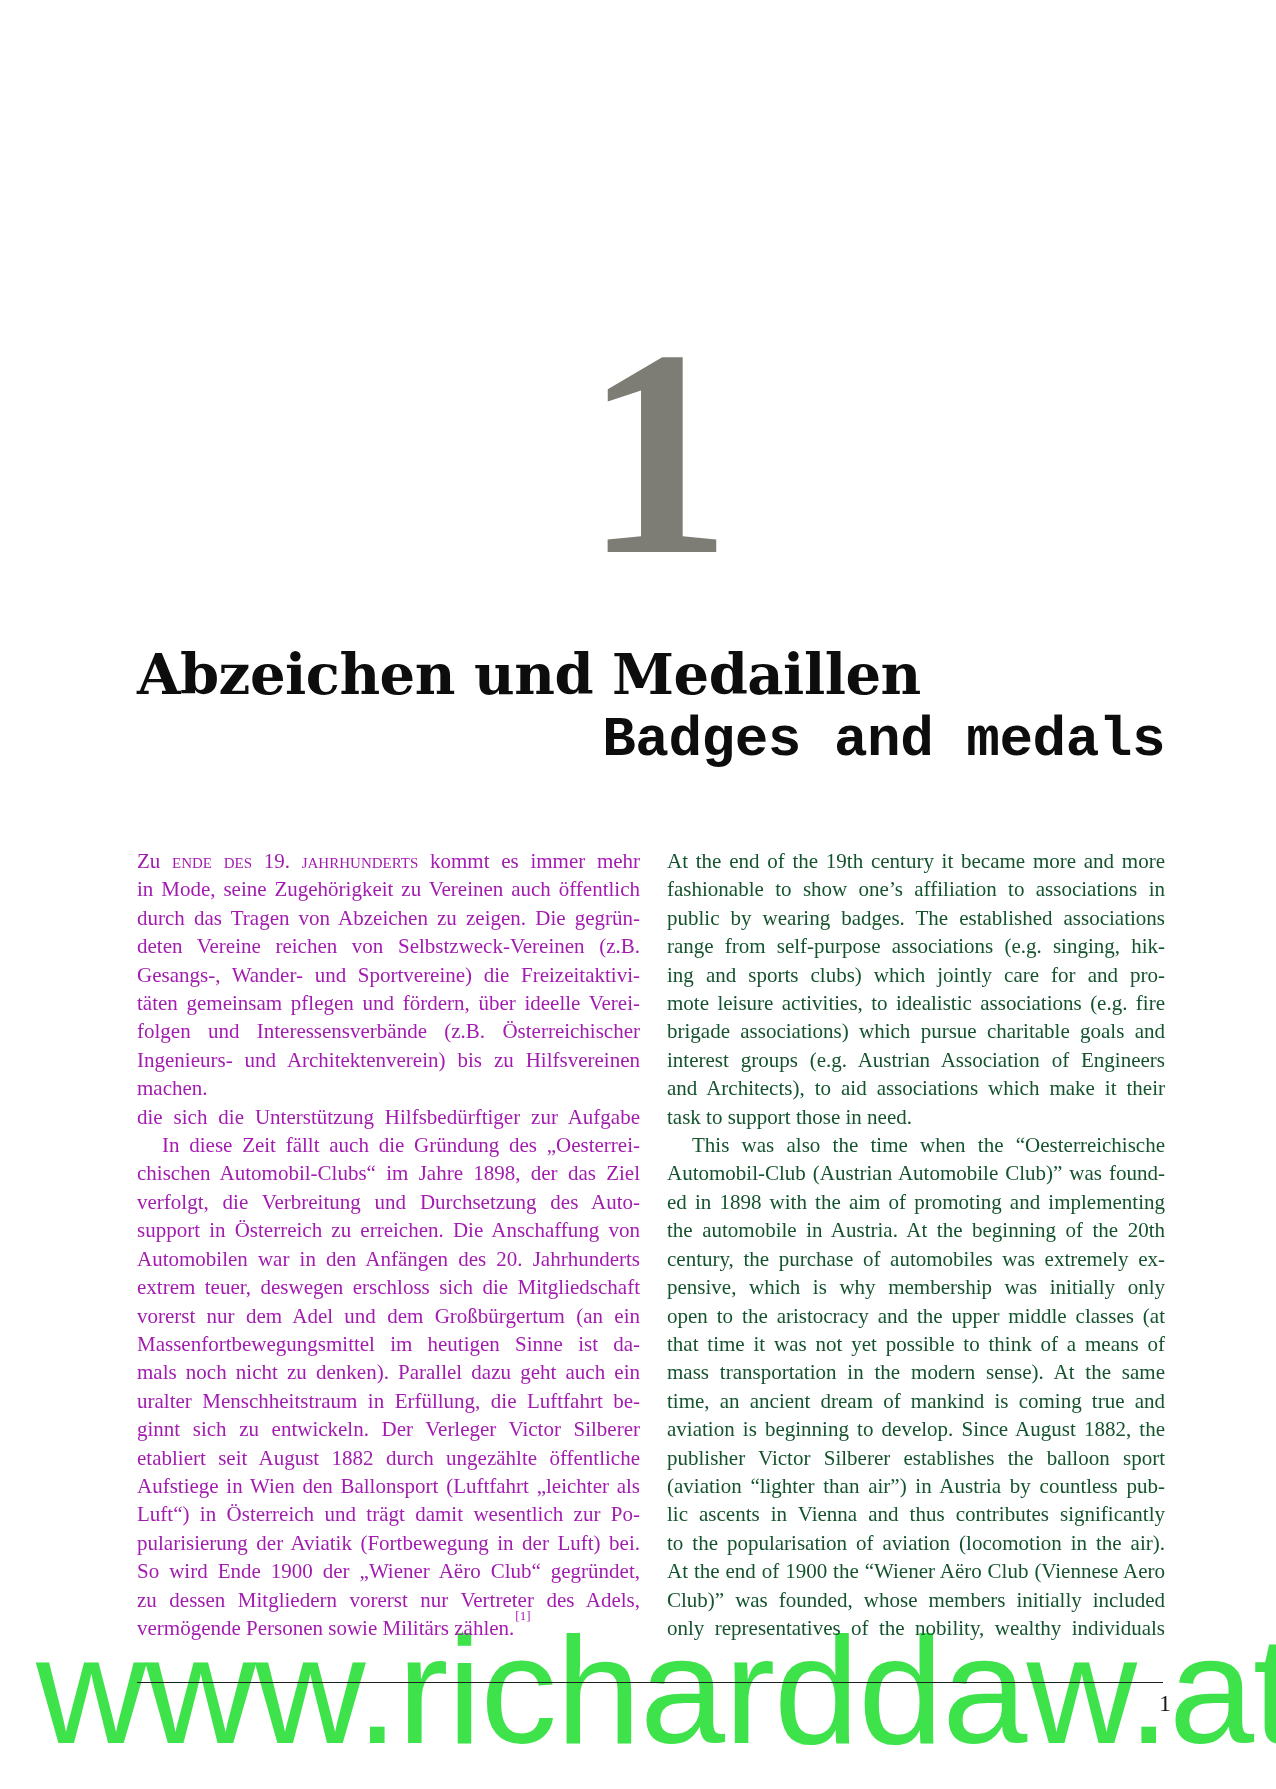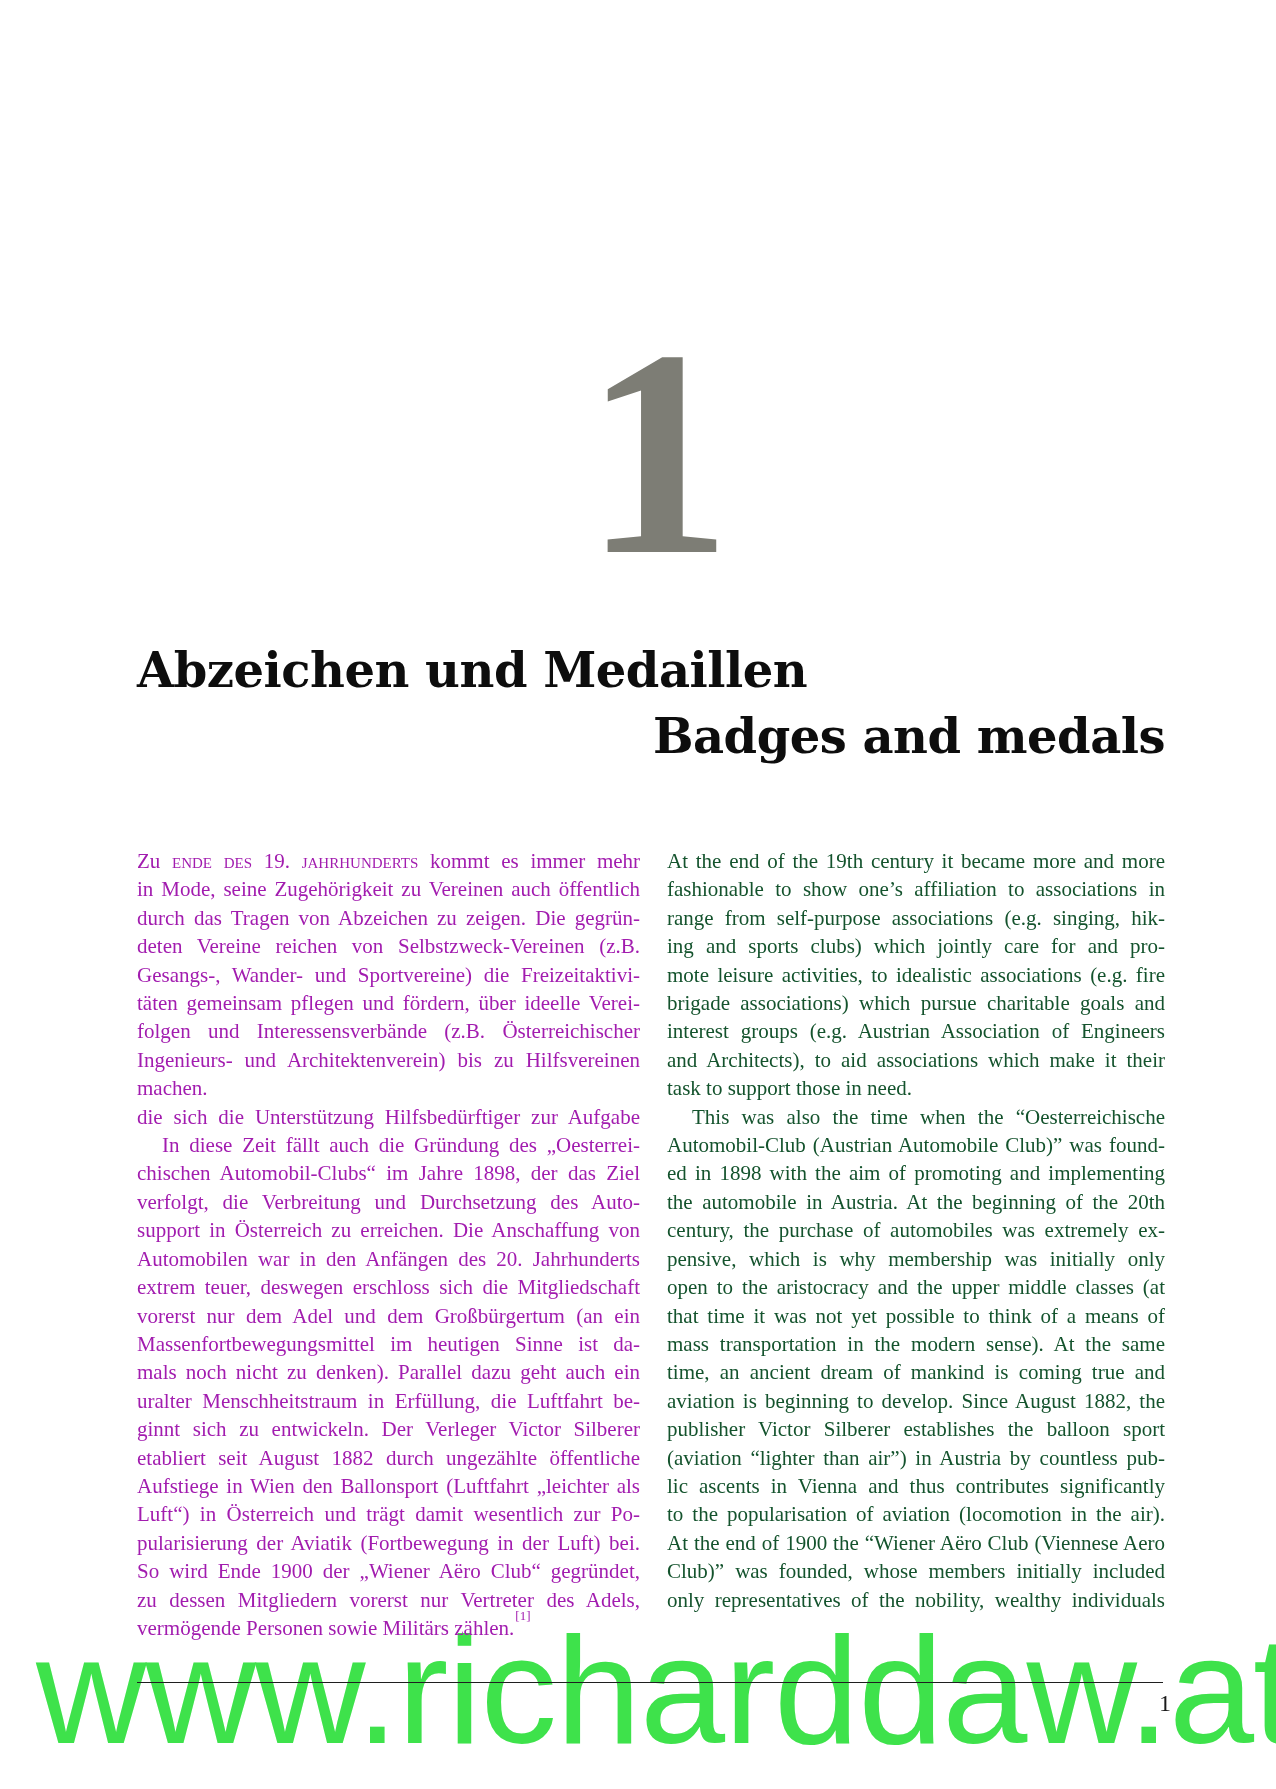--- a/index.html
+++ b/index.html
@@ -30,28 +30,28 @@
     font-family: "Liberation Serif", serif;
     font-weight: 700;
     font-size: 295px;
     line-height: 1;
   }
   .heading {
     position: absolute;
     margin: 0;
     font-family: "DejaVu Serif", serif;
     font-weight: 700;
-    font-size: 48px;
+    font-size: 56px;
     line-height: 1;
     letter-spacing: -0.5px;
     color: #0d0d0d;
     white-space: nowrap;
   }
   .heading-de { left: 137px; top: 646px; }
-  .heading-en { right: 111px; top: 712px; text-align: right; }
+  .heading-en { right: 111px; top: 712px; text-align: right; font-family: Liberation Mono, monospace; }
   .col {
     position: absolute;
     top: 847px;
     font-size: 21px;
     line-height: 28.4px;
     color: #343434;
   }
   .col-de { left: 137px; width: 503px; }
   .col-en { left: 667px; width: 498px; }
   .line { text-align: justify; text-align-last: justify; }
@@ -117,20 +117,21 @@
         <div class="line"><span>Aufstiege in Wien den Ballonsport (Luftfahrt „leichter als</span></div>
         <div class="line"><span>Luft“) in Österreich und trägt damit wesentlich zur Po-</span></div>
         <div class="line"><span>pularisierung der Aviatik (Fortbewegung in der Luft) bei.</span></div>
         <div class="line"><span>So wird Ende 1900 der „Wiener Aëro Club“ gegründet,</span></div>
         <div class="line"><span>zu dessen Mitgliedern vorerst nur Vertreter des Adels,</span></div>
         <div class="line last"><span>vermögende Personen sowie Militärs zählen.</span><sup class="fn">[1]</sup></div>
       </div>
     <div class="col col-en" style="color: #14532d;">
         <div class="line"><span>At the end of the 19th century it became more and more</span></div>
         <div class="line"><span>fashionable to show one’s affiliation to associations in</span></div>
+        <div class="line"><span>public by wearing badges. The established associations</span></div>
         <div class="line"><span>range from self-purpose associations (e.g. singing, hik-</span></div>
         <div class="line"><span>ing and sports clubs) which jointly care for and pro-</span></div>
         <div class="line"><span>mote leisure activities, to idealistic associations (e.g. fire</span></div>
         <div class="line"><span>brigade associations) which pursue charitable goals and</span></div>
         <div class="line"><span>interest groups (e.g. Austrian Association of Engineers</span></div>
         <div class="line"><span>and Architects), to aid associations which make it their</span></div>
         <div class="line last"><span>task to support those in need.</span></div>
         <div class="line indent"><span>This was also the time when the “Oesterreichische</span></div>
         <div class="line"><span>Automobil-Club (Austrian Automobile Club)” was found-</span></div>
         <div class="line"><span>ed in 1898 with the aim of promoting and implementing</span></div>

